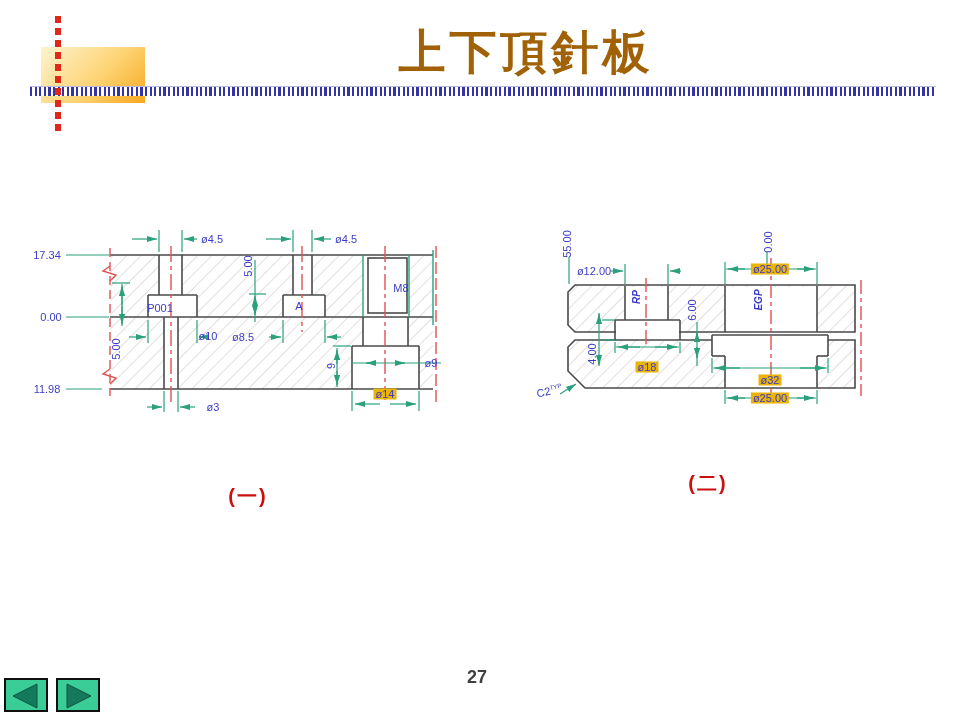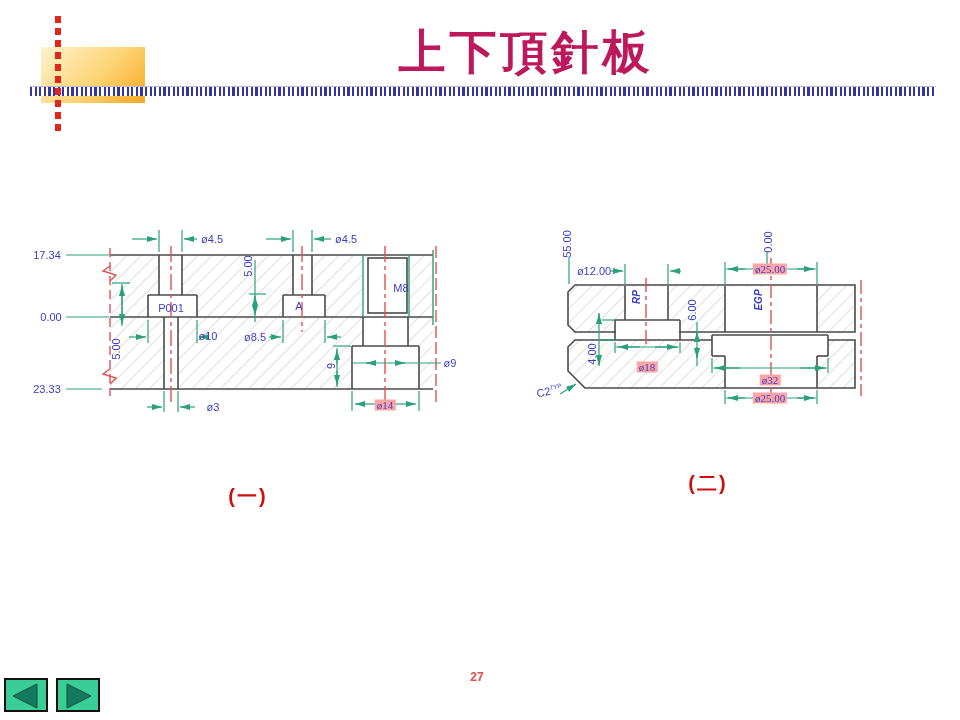--- a/index.html
+++ b/index.html
@@ -8,34 +8,34 @@
   
   #accent-square{position:absolute;left:41px;top:47px;width:104px;height:56px;
 : linear-gradient;background:linear-gradient(135deg,#fdf3d0 0%,#fdd475 55%,#f8a81f 100%);}
   #stripe-bar{position:absolute;left:30px;top:86px;width:906px;height:9px;
 [...]: ;border-top:1px solid #b9b9e2;
         background:repeating-linear-gradient(90deg,#3434a6 0 2.2px,#ffffff 2.2px 4.6px);}
   #red-dash-line{position:absolute;left:55px;top:16px;width:6px;height:118px;
         background:repeating-linear-gradient(180deg,#e02818 0 7px,rgba(0,0,0,0) 7px 12px);}
   #slide-title{position:absolute;left:526px;top:52px;transform:translate(-50%,-50%);
         font-family:"Liberation Serif","DejaVu Serif",serif;font-weight:bold;font-size:47px;
-        color:#be185d;letter-spacing:4px;white-space:nowrap;}
+        color:#a16207;letter-spacing:4px;white-space:nowrap;}
   
   #cad-svg{position:absolute;left:0;top:0;pointer-events:none;}
   
   .dim{position:absolute;font-size:11px;line-height:11px;color:#3c3cc8;
        transform:translate(-50%,-50%);white-space:nowrap;}
   .dim.rot{transform:translate(-50%,-50%) rotate(-90deg);}
-  .dim.bg{background:#fca5a5;padding:0 2px;font-family:Liberation Serif, serif;}
+  .dim.bg{background:#eab308;padding:0 2px;}
   .dim.pin{font-style:italic;font-weight:bold;font-size:10px;}
   .dim sup{font-size:6px;}
   .caption{position:absolute;transform:translate(-50%,-50%);color:#cc1010;
        font-weight:bold;font-size:20px;letter-spacing:2px;white-space:nowrap;}
   #page-number{position:absolute;left:477px;top:677px;transform:translate(-50%,-50%);
-       font-weight:bold;font-size:12px;color:#ef4444;letter-spacing:0px;}
+       font-weight:bold;font-size:18px;color:#404040;letter-spacing:0px;}
   
   .nav-btn{position:absolute;top:678px;width:44px;height:34px;background:#3bcd97;
        border:2px solid #101010;box-sizing:border-box;cursor:pointer;padding:0;}
   #prev-btn{left:4px;} #next-btn{left:56px;}
   .nav-btn svg{display:block;margin:2px auto 0;}
 </style>
 </head>
 <body>
 
 <div id="slide">
@@ -222,34 +222,34 @@
         <line x1="726" y1="398" x2="816" y2="398"></line>
         <line x1="745" y1="398" x2="728" y2="398" marker-end="url(#ar)"></line>
         <line x1="797" y1="398" x2="814" y2="398" marker-end="url(#ar)"></line>
         <line x1="560" y1="394" x2="576" y2="384" marker-end="url(#ar)"></line>
       </g>
     </g>
   </svg>
 
   <span class="dim" style="left:47px;top:255px">17.34</span>
   <span class="dim" style="left:51px;top:317px">0.00</span>
-  <span class="dim" style="left:47px;top:389px">23.33</span>
+  <span class="dim" style="left:47px;top:389px">11.98</span>
   <span class="dim" style="left:212px;top:239px">ø4.5</span>
   <span class="dim" style="left:346px;top:239px">ø4.5</span>
   <span class="dim rot" style="left:116px;top:349px">5.00</span>
   <span class="dim rot" style="left:248px;top:266px">5.00</span>
-  <span class="dim" style="left:171px;top:308px">P001</span>
+  <span class="dim" style="left:160px;top:308px">P001</span>
   <span class="dim" style="left:299px;top:306px">A</span>
   <span class="dim" style="left:401px;top:288px">M8</span>
   <span class="dim" style="left:208px;top:336px">ø10</span>
-  <span class="dim" style="left:255px;top:337px">ø8.5</span>
+  <span class="dim" style="left:243px;top:337px">ø8.5</span>
   <span class="dim" style="left:213px;top:407px">ø3</span>
   <span class="dim rot" style="left:331px;top:366px">9</span>
-  <span class="dim" style="left:450px;top:363px">ø9</span>
-  <span class="dim bg" style="left:385px;top:405px">ø14</span>
+  <span class="dim" style="left:431px;top:363px">ø9</span>
+  <span class="dim bg" style="left:385px;top:394px">ø14</span>
   <span class="caption" style="left:248px;top:496px">(一)</span>
 
   <span class="dim rot" style="left:567px;top:244px">55.00</span>
   <span class="dim rot" style="left:768px;top:242px">0.00</span>
   <span class="dim" style="left:594px;top:271px">ø12.00</span>
   <span class="dim rot pin" style="left:636px;top:297px">RP</span>
   <span class="dim rot pin" style="left:758px;top:300px">EGP</span>
   <span class="dim rot" style="left:692px;top:310px">6.00</span>
   <span class="dim rot" style="left:592px;top:354px">4.00</span>
   <span class="dim bg" style="left:647px;top:367px">ø18</span>

